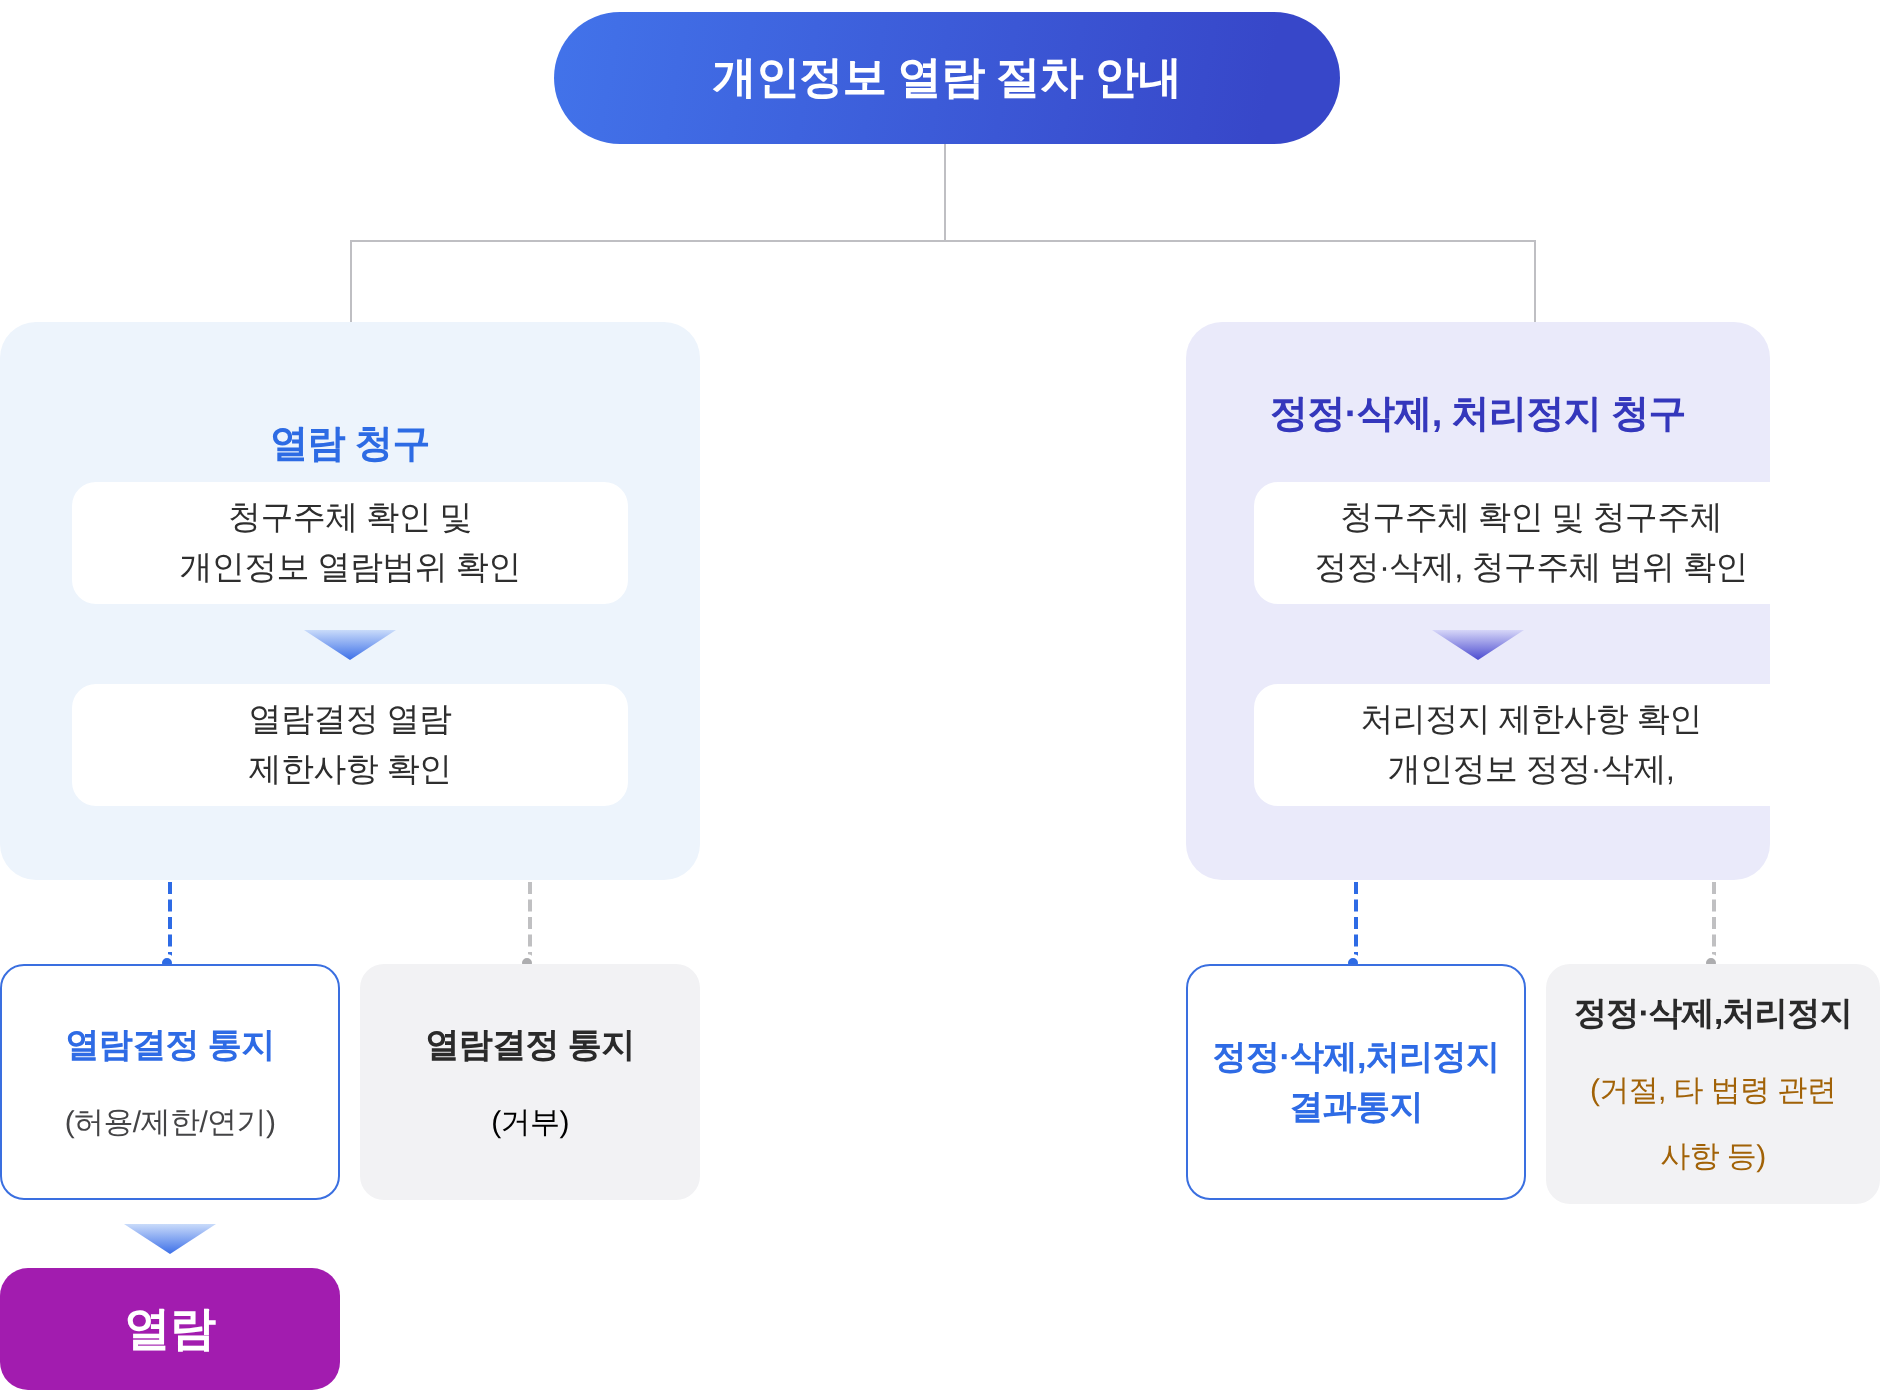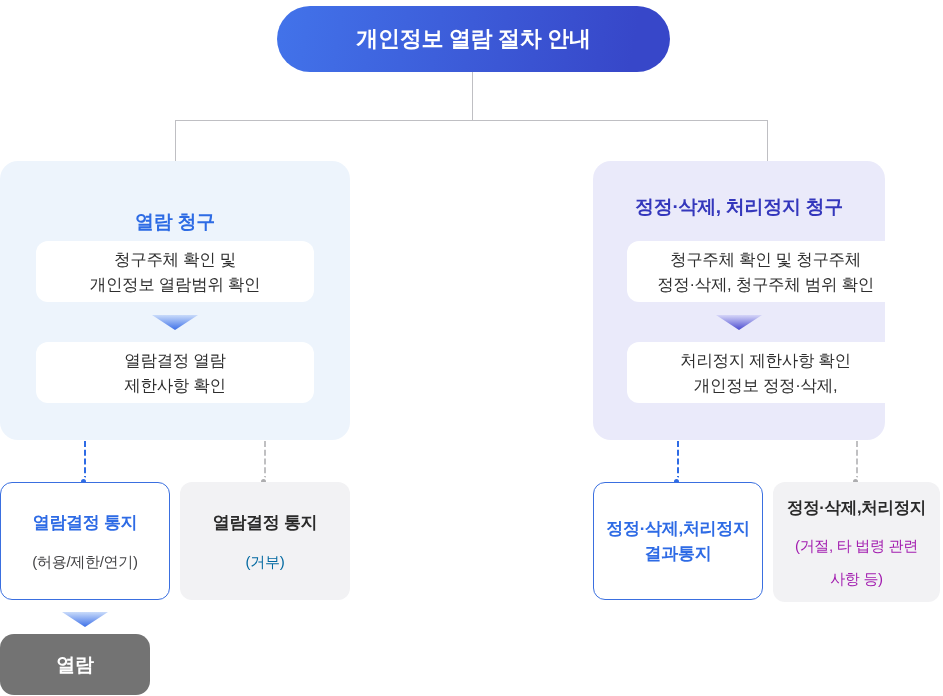--- a/index.html
+++ b/index.html
@@ -79,31 +79,31 @@
   .result-outline { background:#ffffff; border:1px solid #3A6FE0; }
   .result-muted   { background:#F2F2F4; }
   .r1 { left:0; }
   .r2 { left:180px; }
   .r3 { left:593px; }
   .r4 { left:773px; width:167px; height:120px; }
 
   .result-title { font-size:17px; font-weight:bold; color:#2a2a2a; line-height:1.5; }
   .result-title.blue { color:#2E6BE5; }
   .result-note { margin-top:16px; font-size:15px; color:#444446; line-height:1.35; }
-  .r2 .result-note { color:#0369a1; }
+  .r2 .result-note { color:#000000; }
   .r4 .result-title { font-size:16.5px; }
-  .r4 .result-note  { color:#a21caf; }
+  .r4 .result-note  { color:#a16207; }
 
   
   .final-arrow { position:absolute; left:62px; top:612px; width:46px; height:15px; }
   .action-pill {
-    position:absolute; left:0; top:634px; width:150px; height:61px;
-    border-radius:14px; background:#737373;
+    position:absolute; left:0; top:634px; width:170px; height:61px;
+    border-radius:14px; background:#a21caf;
     display:flex; align-items:center; justify-content:center;
-    color:#ffffff; font-size:19px; font-weight:bold;
+    color:#ffffff; font-size:23px; font-weight:bold;
   }
 </style>
 </head>
 <body>
 
 <div class="canvas">
 
   <div class="header-pill">
     <span>개인정보 열람 절차 안내</span>
   </div>

